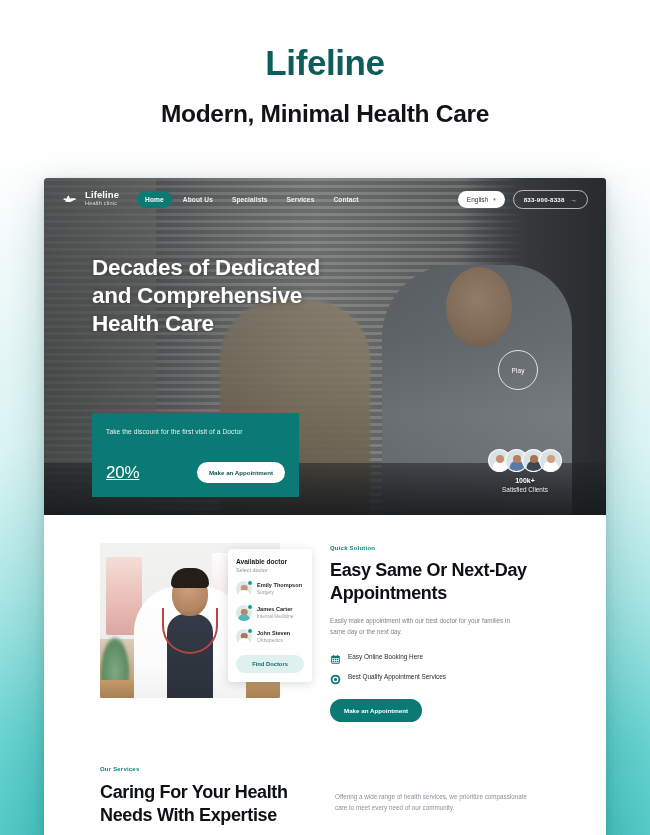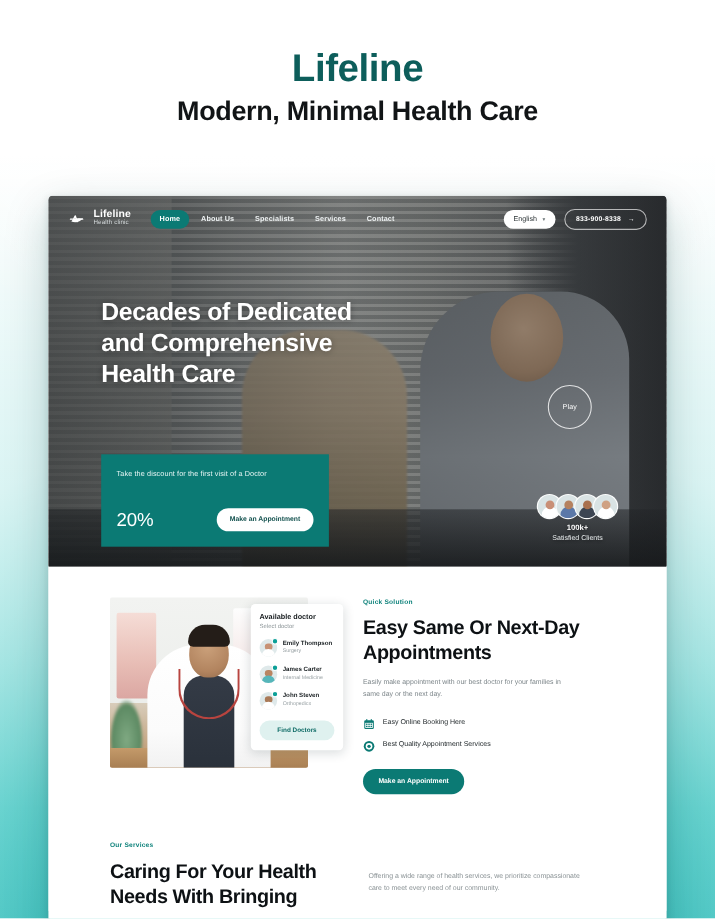--- a/index.html
+++ b/index.html
@@ -43,21 +43,21 @@
     z-index: 5;
   }
   #brand-title {
     font-size: 35px;
     font-weight: 700;
     letter-spacing: -0.4px;
     color: #0d5e5b;
     line-height: 1.1;
   }
   #page-subtitle {
-    margin-top: 2px;
+    margin-top: 14px;
     font-size: 24.5px;
     font-weight: 700;
     color: #111416;
     line-height: 1.42;
     letter-spacing: -0.3px;
   }
 
   
   #site-mock {
     position: absolute;
@@ -189,21 +189,21 @@
     font-size: 6.2px;
     font-weight: 600;
     padding: 5px 10px;
     border-radius: 20px;
     letter-spacing: .2px;
   }
 
   
   #hero-title {
     position: absolute;
-    left: 48px; top: 92px;
+    left: 48px; top: 76px;
     width: 270px;
     font-size: 22.5px;
     font-weight: 700;
     line-height: 1.24;
     color: #ffffff;
     letter-spacing: -0.3px;
     z-index: 3;
     text-shadow: 0 1px 6px rgba(0,0,0,.35);
   }
   #hero-tagline {
@@ -249,20 +249,21 @@
     margin-top: 26px;
     display: flex;
     align-items: center;
     justify-content: space-between;
   }
   #discount-value {
     font-size: 17px;
     font-weight: 500;
     color: #ffffff;
     letter-spacing: -0.2px;
+    text-decoration: underline;
   }
   #discount-cta {
     background: #fff;
     color: #12514e;
     font-size: 6.2px;
     font-weight: 600;
     padding: 7px 12px;
     border-radius: 20px;
     white-space: nowrap;
   }
@@ -681,19 +682,19 @@
         </div>
       </div>
 
       <div id="appt-cta">Make an Appointment</div>
     </div>
   </div>
 
   <div id="services">
     <div id="svc-eyebrow">Our Services</div>
     <div id="svc-head">
-      <div id="svc-title">Caring For Your Health Needs With Bringing</div>
+      <div id="svc-title">Caring For Your Health Needs With Expertise</div>
       <div id="svc-desc">Offering a wide range of health services, we prioritize compassionate care to meet every need of our community.</div>
     </div>
 
   </div>
 
 </div>
 
 </body></html>

